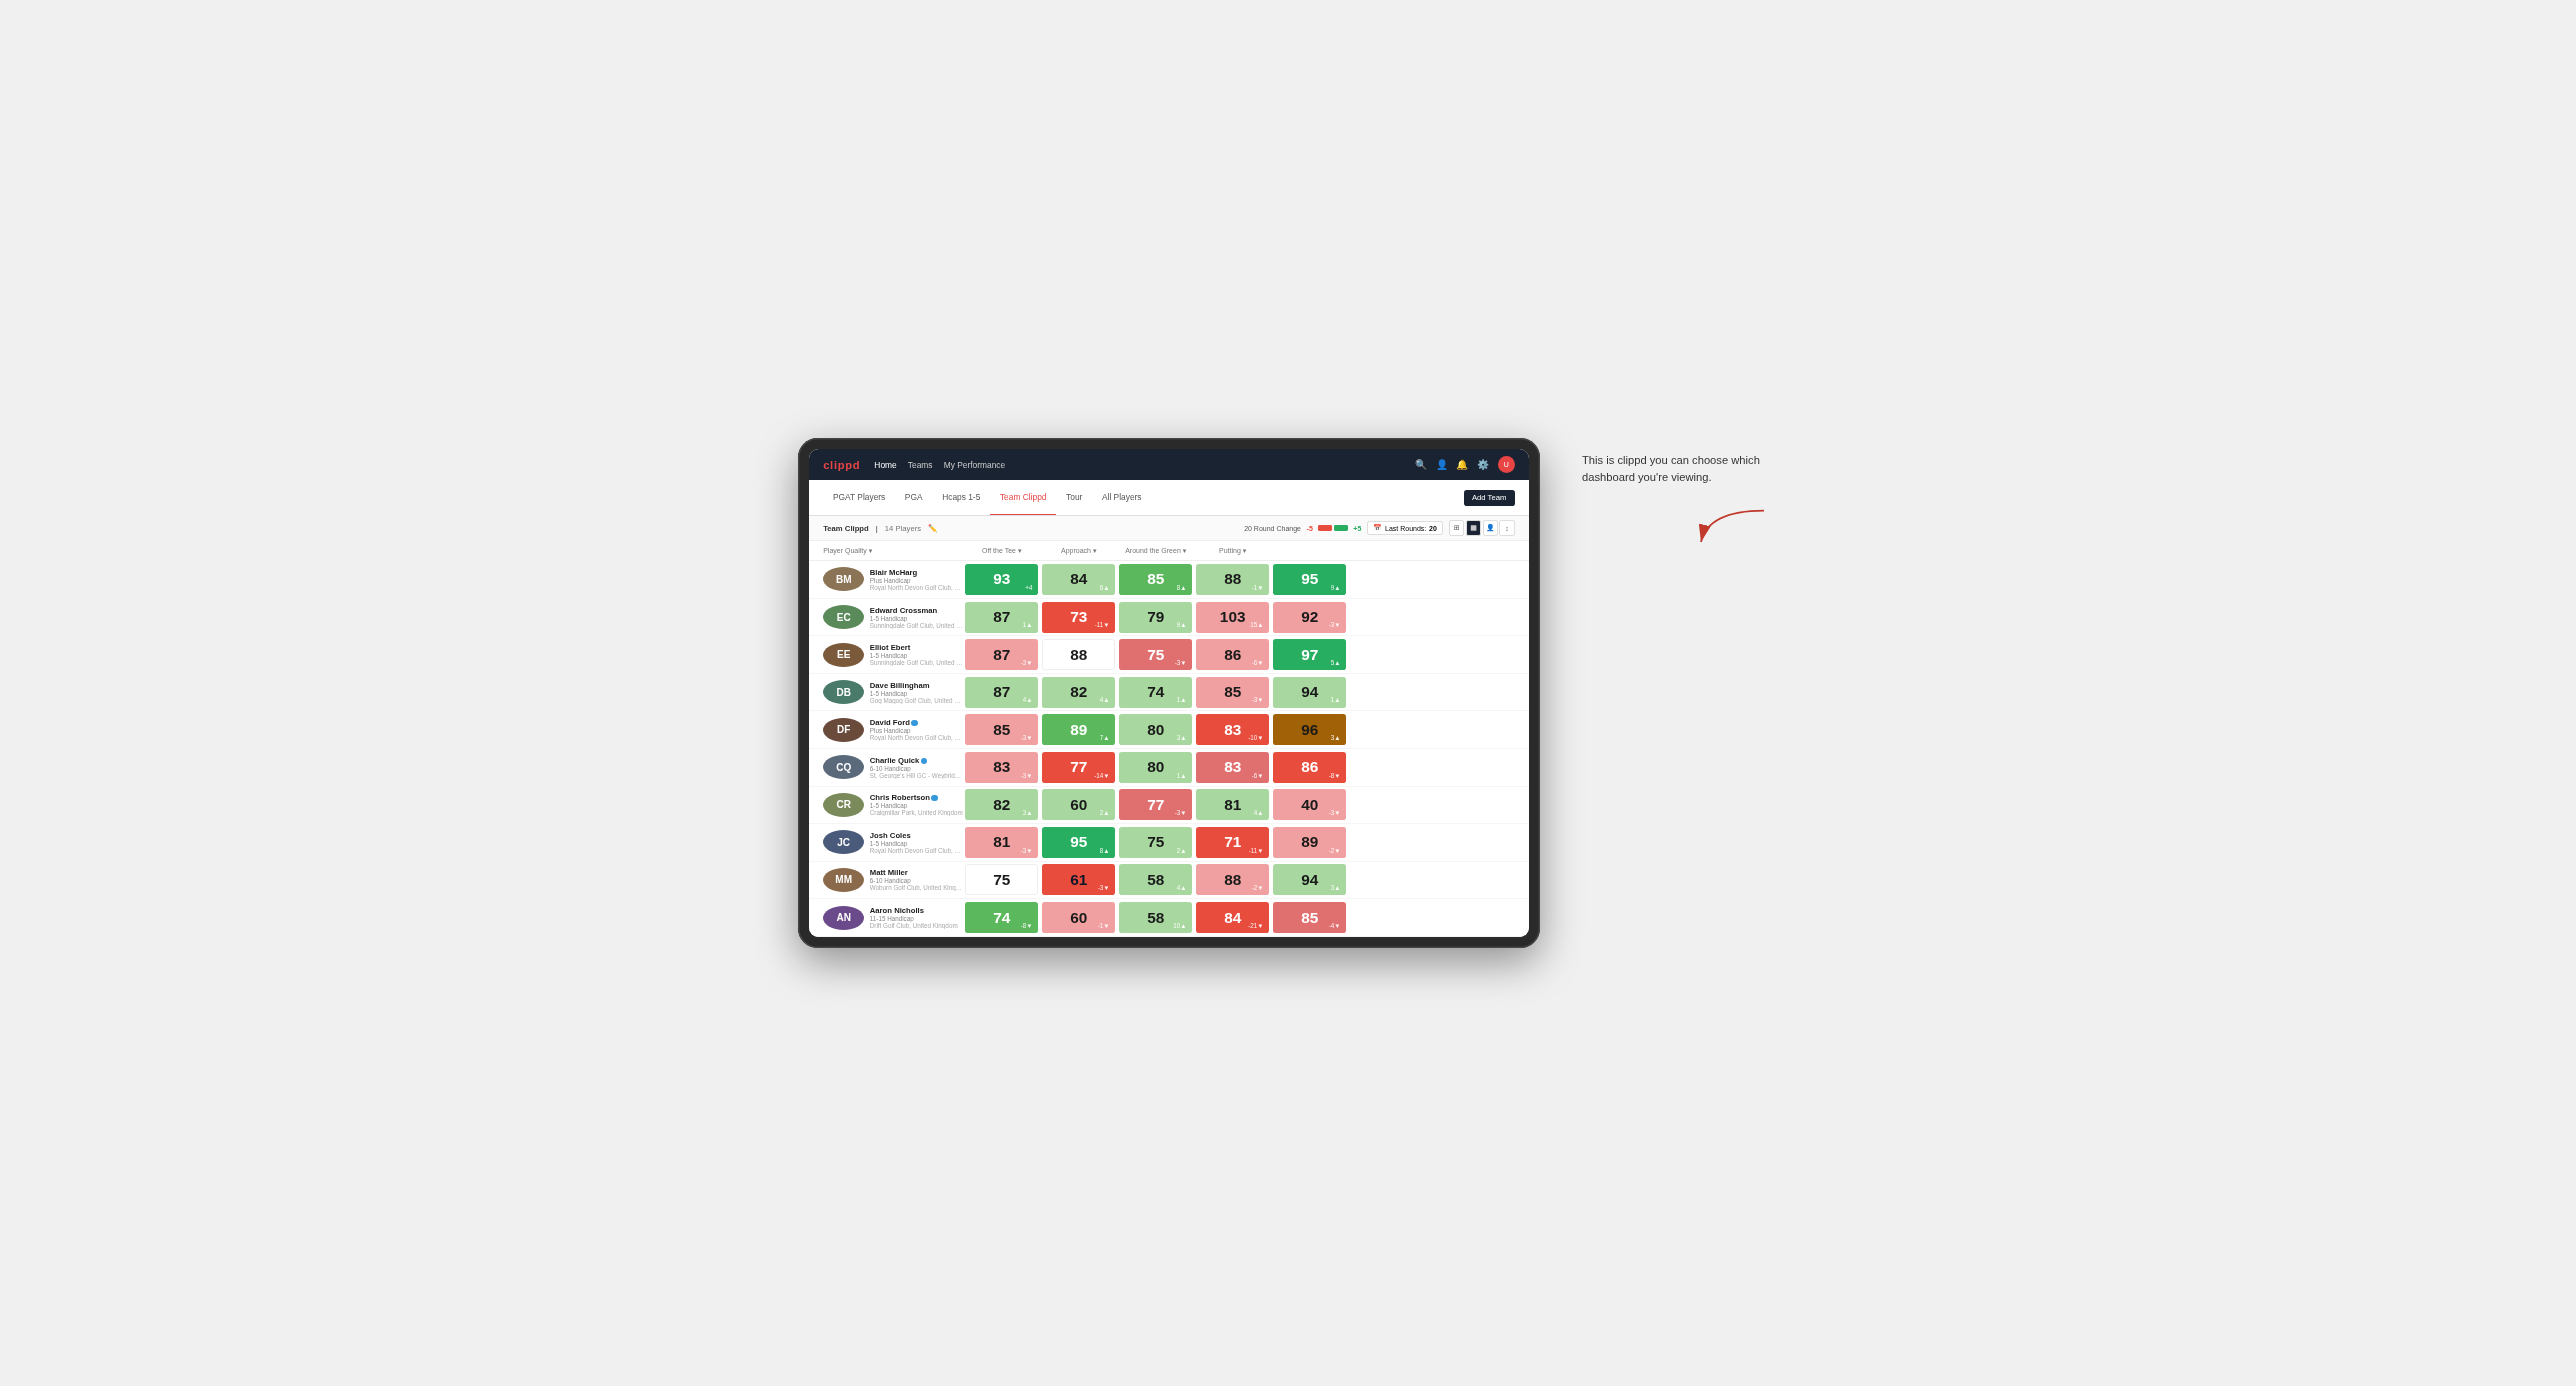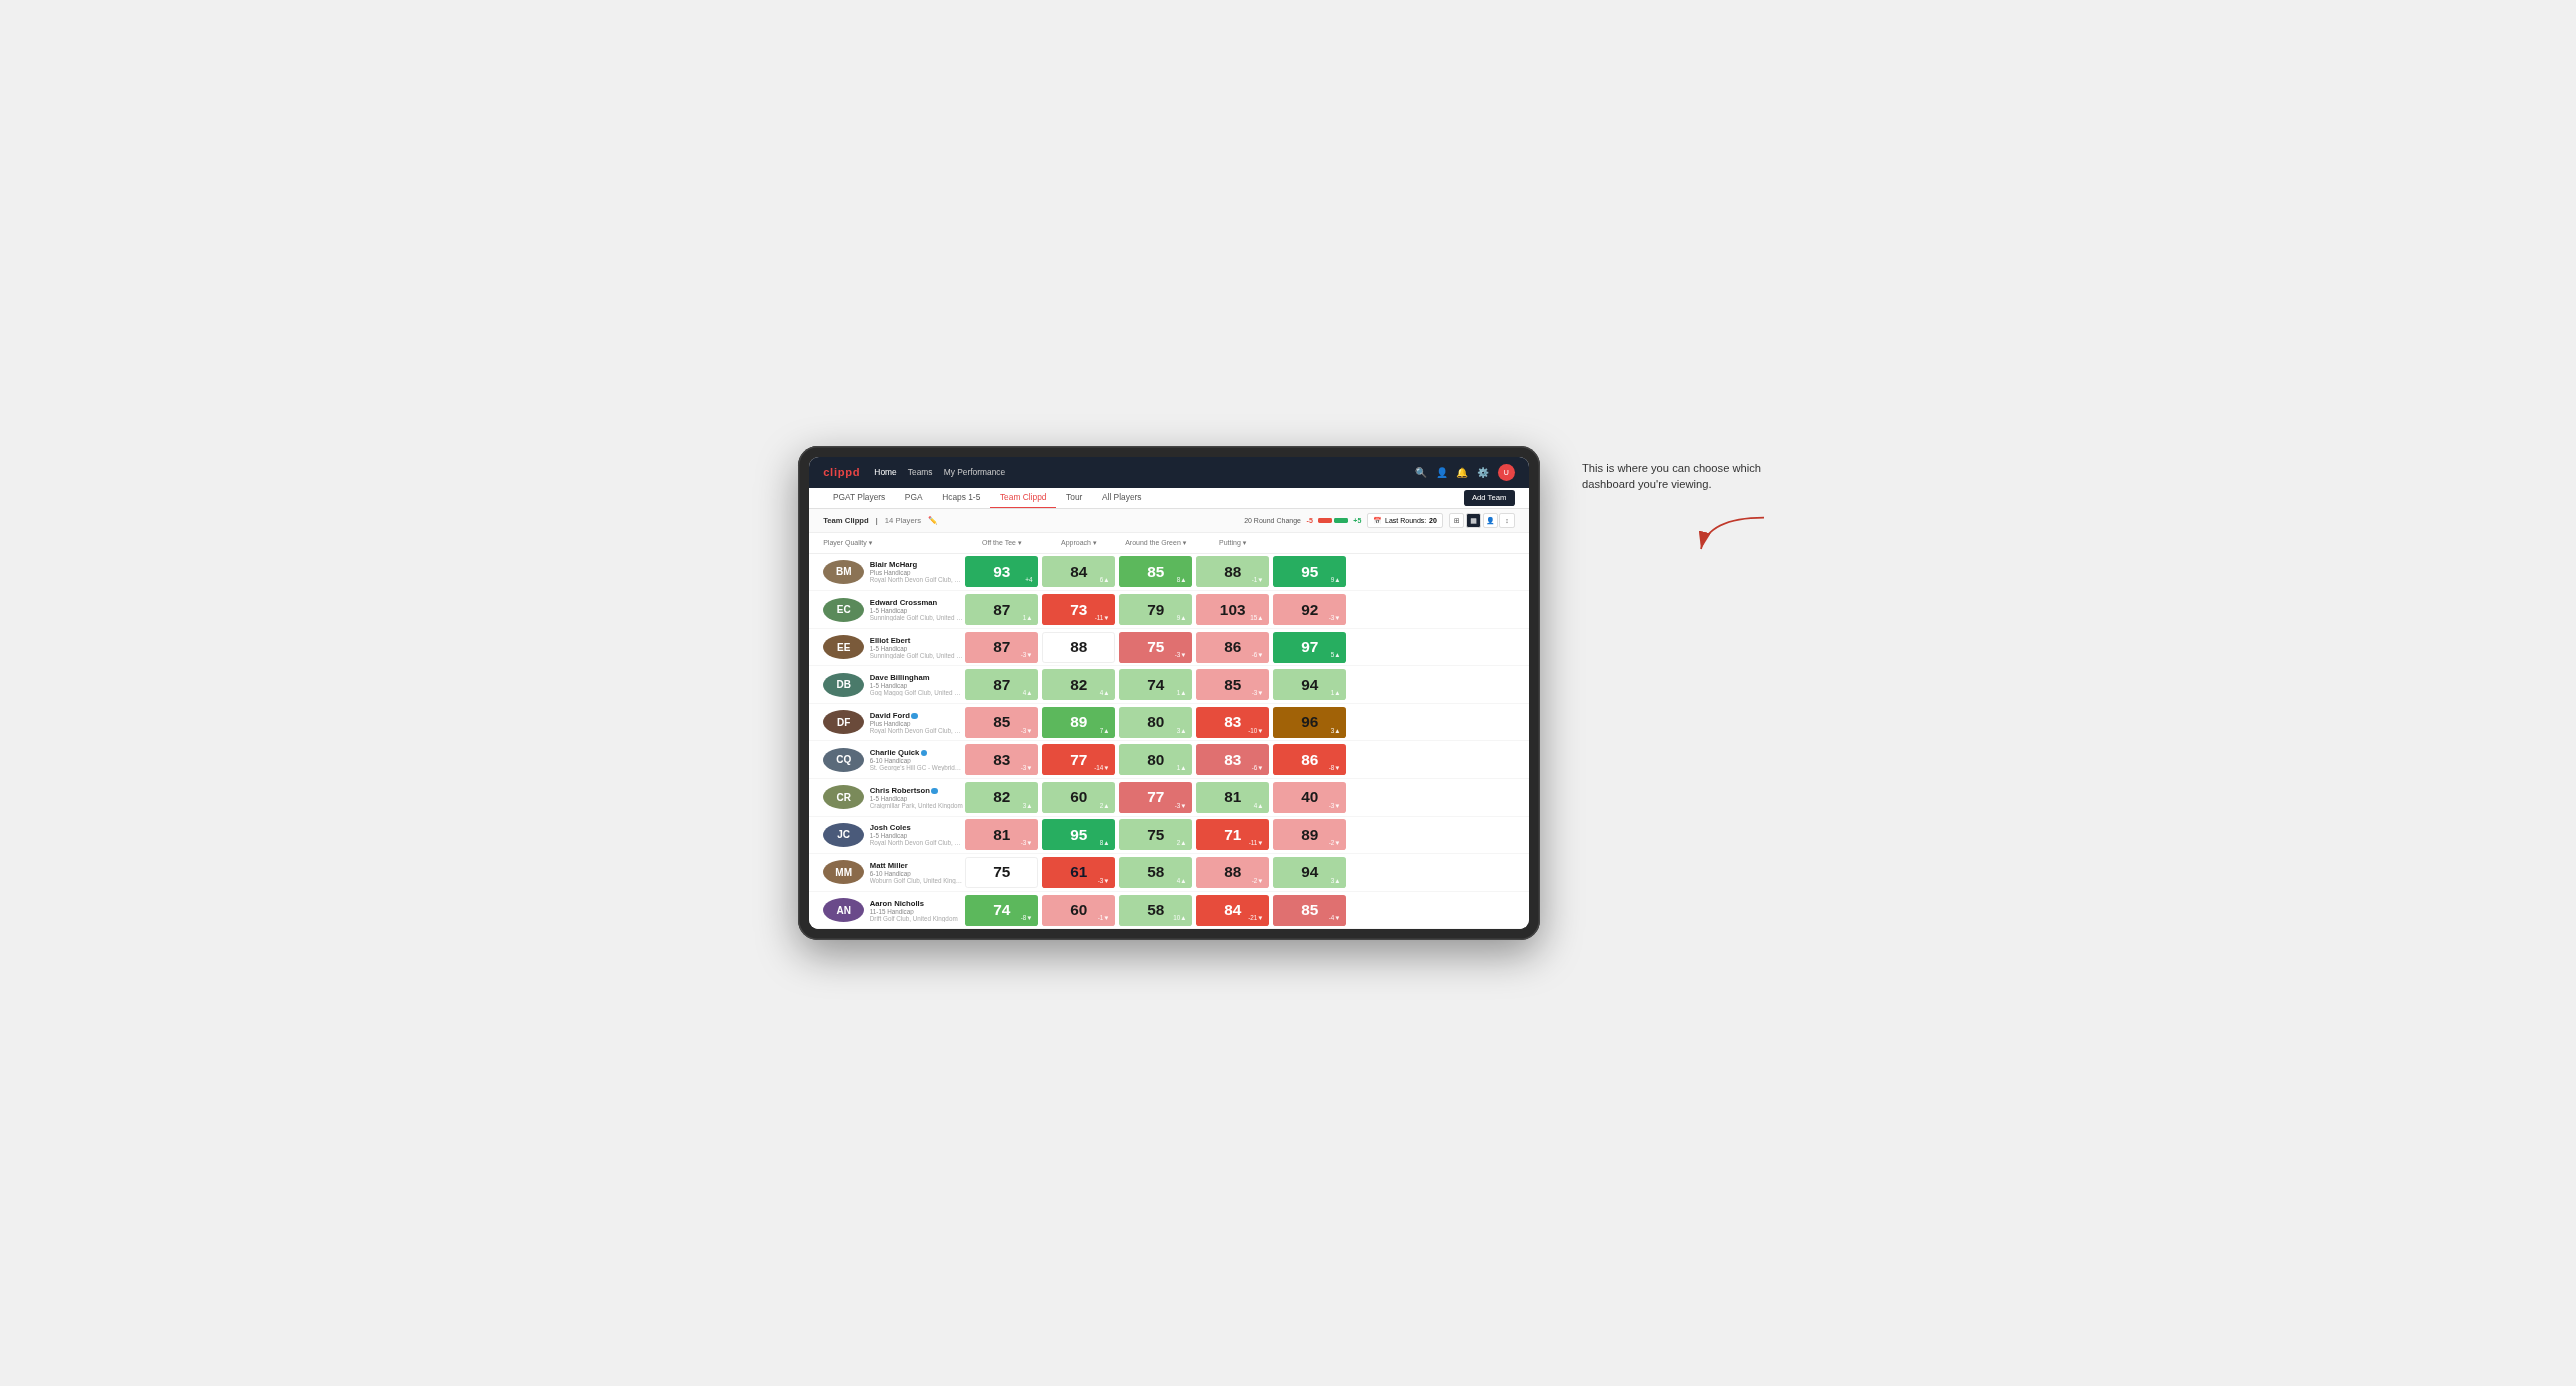--- a/index.html
+++ b/index.html
@@ -93,21 +93,21 @@
       font-size: 7px;
     }
 
     
     .sub-nav {
       background: #fff;
       border-bottom: 0.7px solid #e0e0e0;
       display: flex;
       align-items: center;
       padding: 0 14px;
-      height: 21px;
+      height: 36px;
       gap: 0;
     }
 
     .sub-nav-tab {
       padding: 0 9.8px;
       height: 100%;
       display: flex;
       align-items: center;
       font-size: 8.4px;
       color: #555;
@@ -735,21 +735,21 @@
               <span class="score-main" style="color: rgb(255, 255, 255);">85</span>
               <span class="score-change down" style="color: rgba(255, 255, 255, 0.9);">-4▼</span>
             </div>
           </div>
         </div>
 
     </div>
   </div>
 
   <div class="annotation-panel">
-    <p class="annotation-text">This is where you can choose which dashboard you're viewing.</p>
+    <p class="annotation-text">This is clippd you can choose which dashboard you're viewing.</p>
 
     <div style="text-align:right; margin-bottom:11.2px;">
       <svg width="84" height="42" viewBox="0 0 120 60">
         <defs>
           <marker id="arrowhead" markerWidth="10" markerHeight="7" refX="10" refY="3.5" orient="auto">
             <polygon points="0 0, 10 3.5, 0 7" fill="#c0392b"></polygon>
           </marker>
         </defs>
         <path d="M 100,5 Q 20,5 10,50" stroke="#c0392b" stroke-width="2.5" fill="none" marker-end="url(#arrowhead)"></path>
       </svg>

